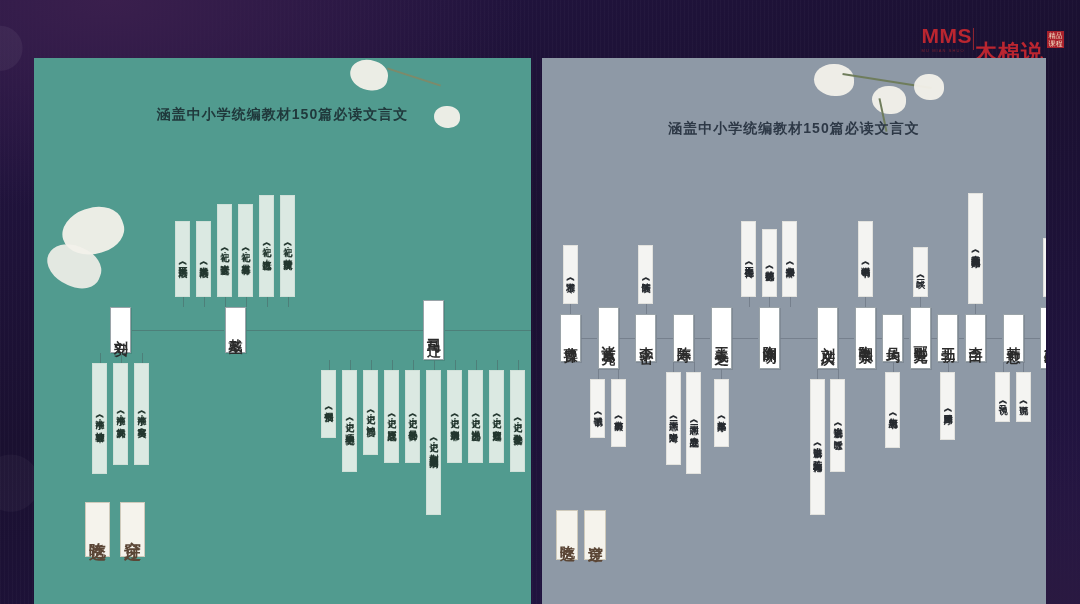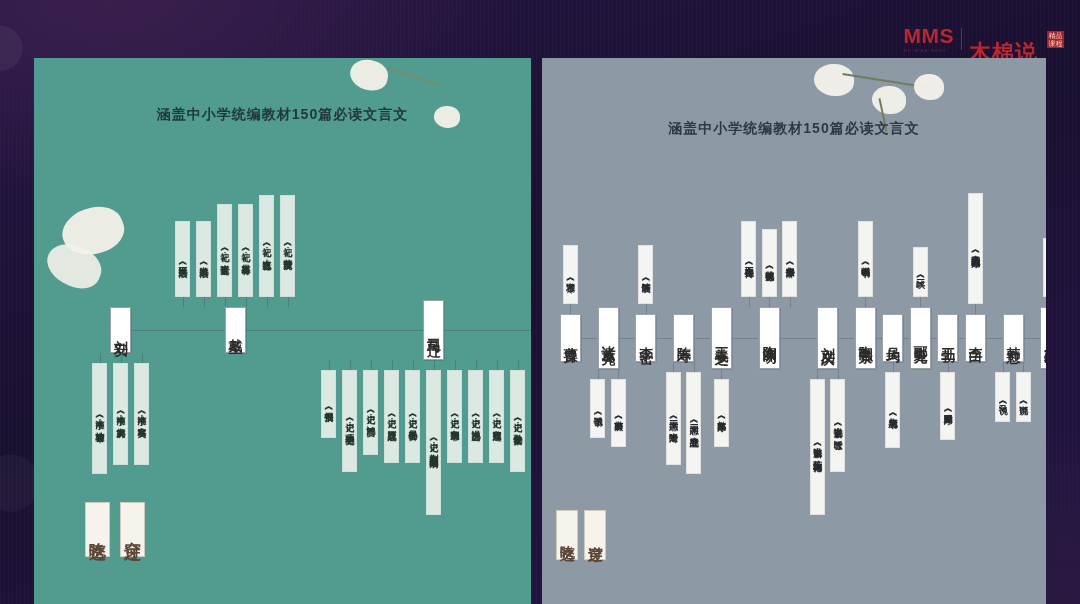--- a/index.html
+++ b/index.html
@@ -23,21 +23,21 @@
   #bg-flourish-left{
     position:absolute; left:0; top:0; width:90px; height:604px;
     background:
       radial-gradient(circle at 0% 8%, rgba(255,255,255,.05) 0 22px, rgba(0,0,0,0) 23px),
       radial-gradient(circle at 12% 80%, rgba(255,255,255,.035) 0 28px, rgba(0,0,0,0) 29px);
   }
 
   
   #logo{
     position:absolute; right:16px; top:14px;
-    display:flex; align-items:center; gap:7px;
+    display:flex; align-items:center; gap:1px;
     color:#c0272d;
   }
   #logo .mms{
     font-family:"Liberation Sans","DejaVu Sans",sans-serif;
     font-weight:bold; font-size:21px; letter-spacing:.5px;
     line-height:1; color:#bb2630;
   }
   #logo .mms-sub{
     font-family:"Liberation Sans","DejaVu Sans",sans-serif;
     font-size:4px; letter-spacing:1.1px; color:#7d2230; display:block; margin-top:2px;

